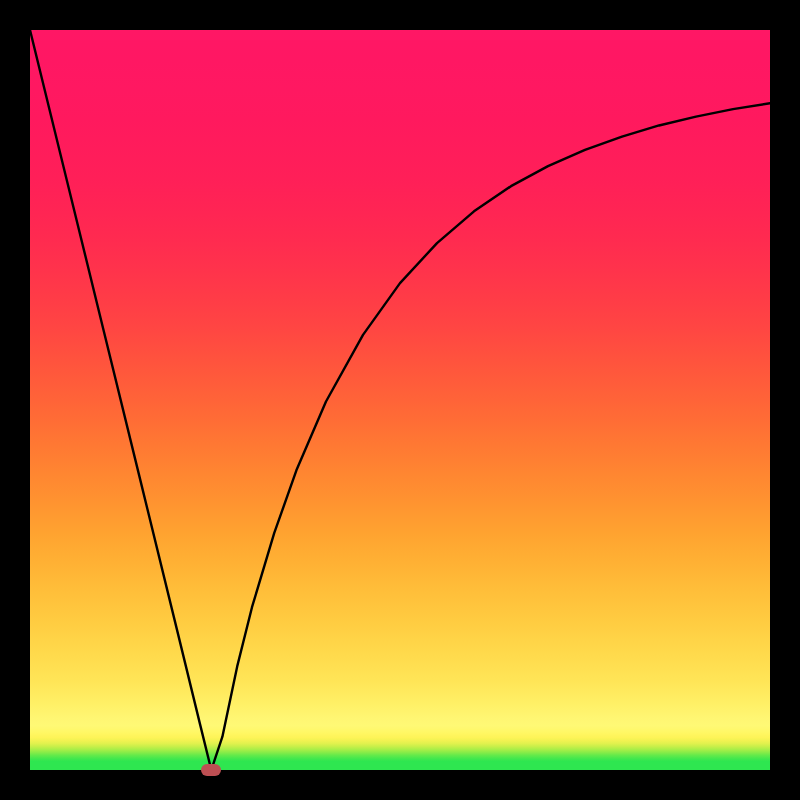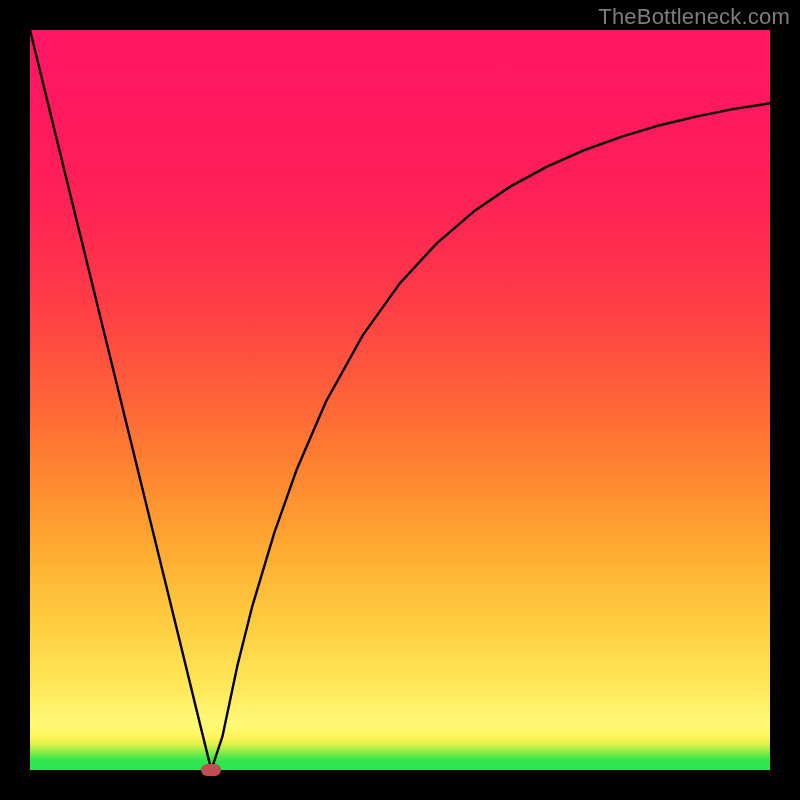--- a/index.html
+++ b/index.html
@@ -87,20 +87,19 @@
     width: 20px;
     height: 12px;
     background: #bd4f53;
     border-radius: 6px;
   }
 </style>
 </head>
 <body>
 
 <div class="frame">
-  <div class="watermark">TheBottleneck.com</div>
   <div class="plot">
     <svg viewBox="0 0 740 740" preserveAspectRatio="none">
       <path id="curve-path" fill="none" stroke="#000" stroke-width="2.4" stroke-linejoin="round" stroke-linecap="round" d="M0.00 0.00 L37.00 150.96 L74.00 301.92 L111.00 452.88 L148.00 603.84 L170.20 694.86 L181.30 740.00 L192.40 706.70 L207.20 636.40 L222.00 577.20 L244.20 503.20 L266.40 440.30 L296.00 371.48 L333.00 304.88 L370.00 253.08 L407.00 213.12 L444.00 181.30 L481.00 156.14 L518.00 136.16 L555.00 119.88 L592.00 106.56 L629.00 95.46 L666.00 86.58 L703.00 79.18 L740.00 73.26"></path>
     </svg>
     <div id="marker" class="marker" style="left: 171.3px; top: 734px; background: rgb(189, 79, 83);"></div>
   </div>
 </div>
 
 </body></html>

